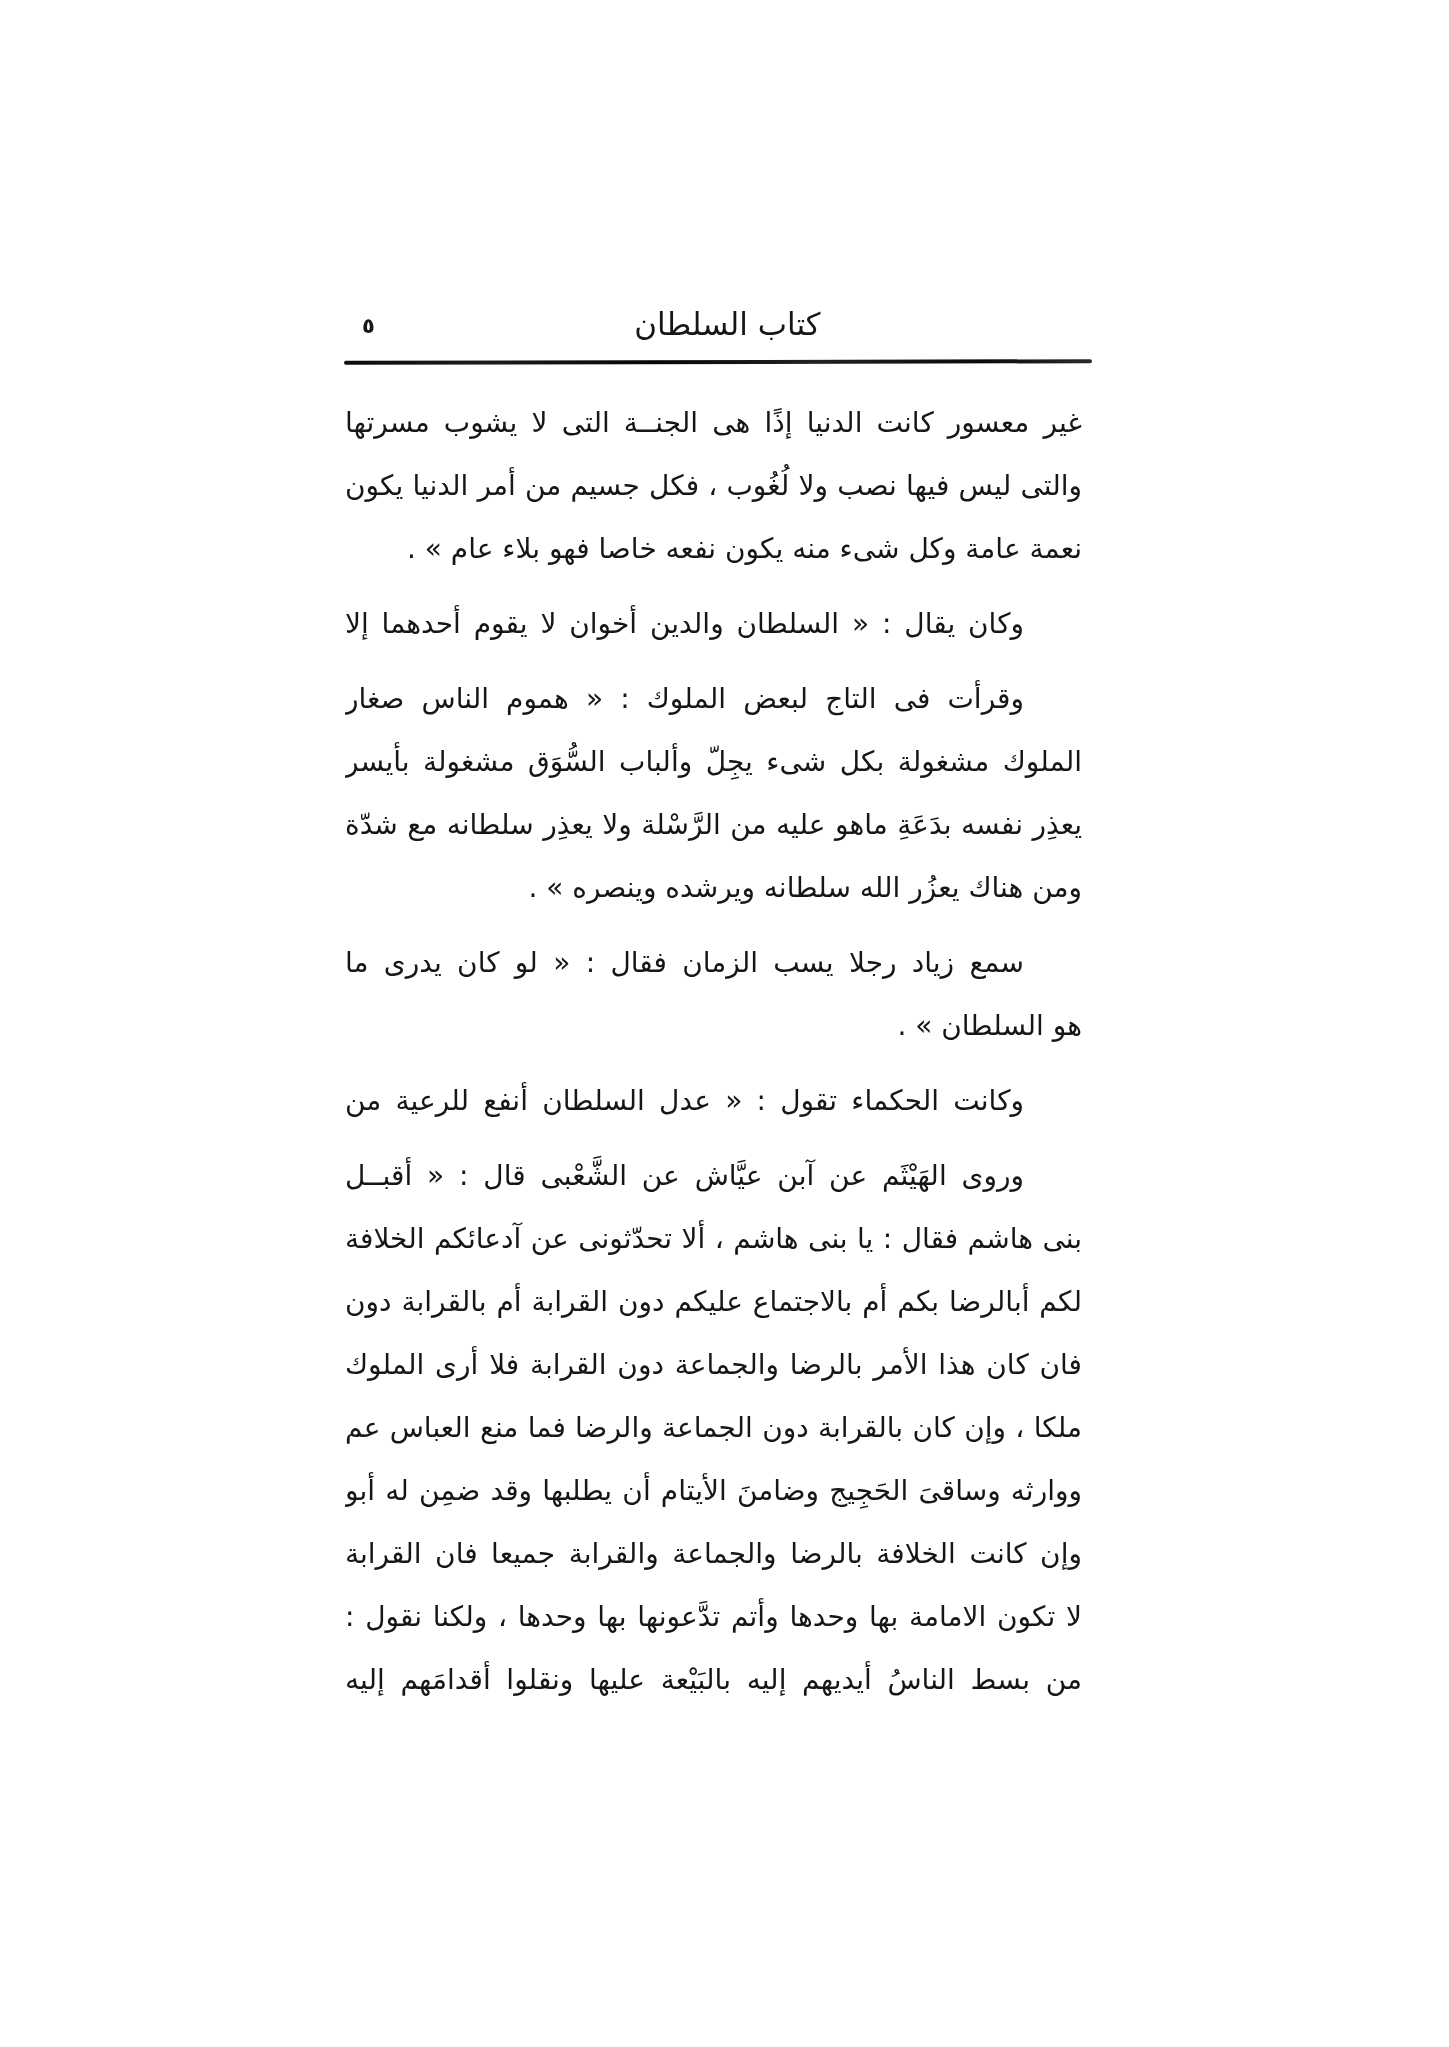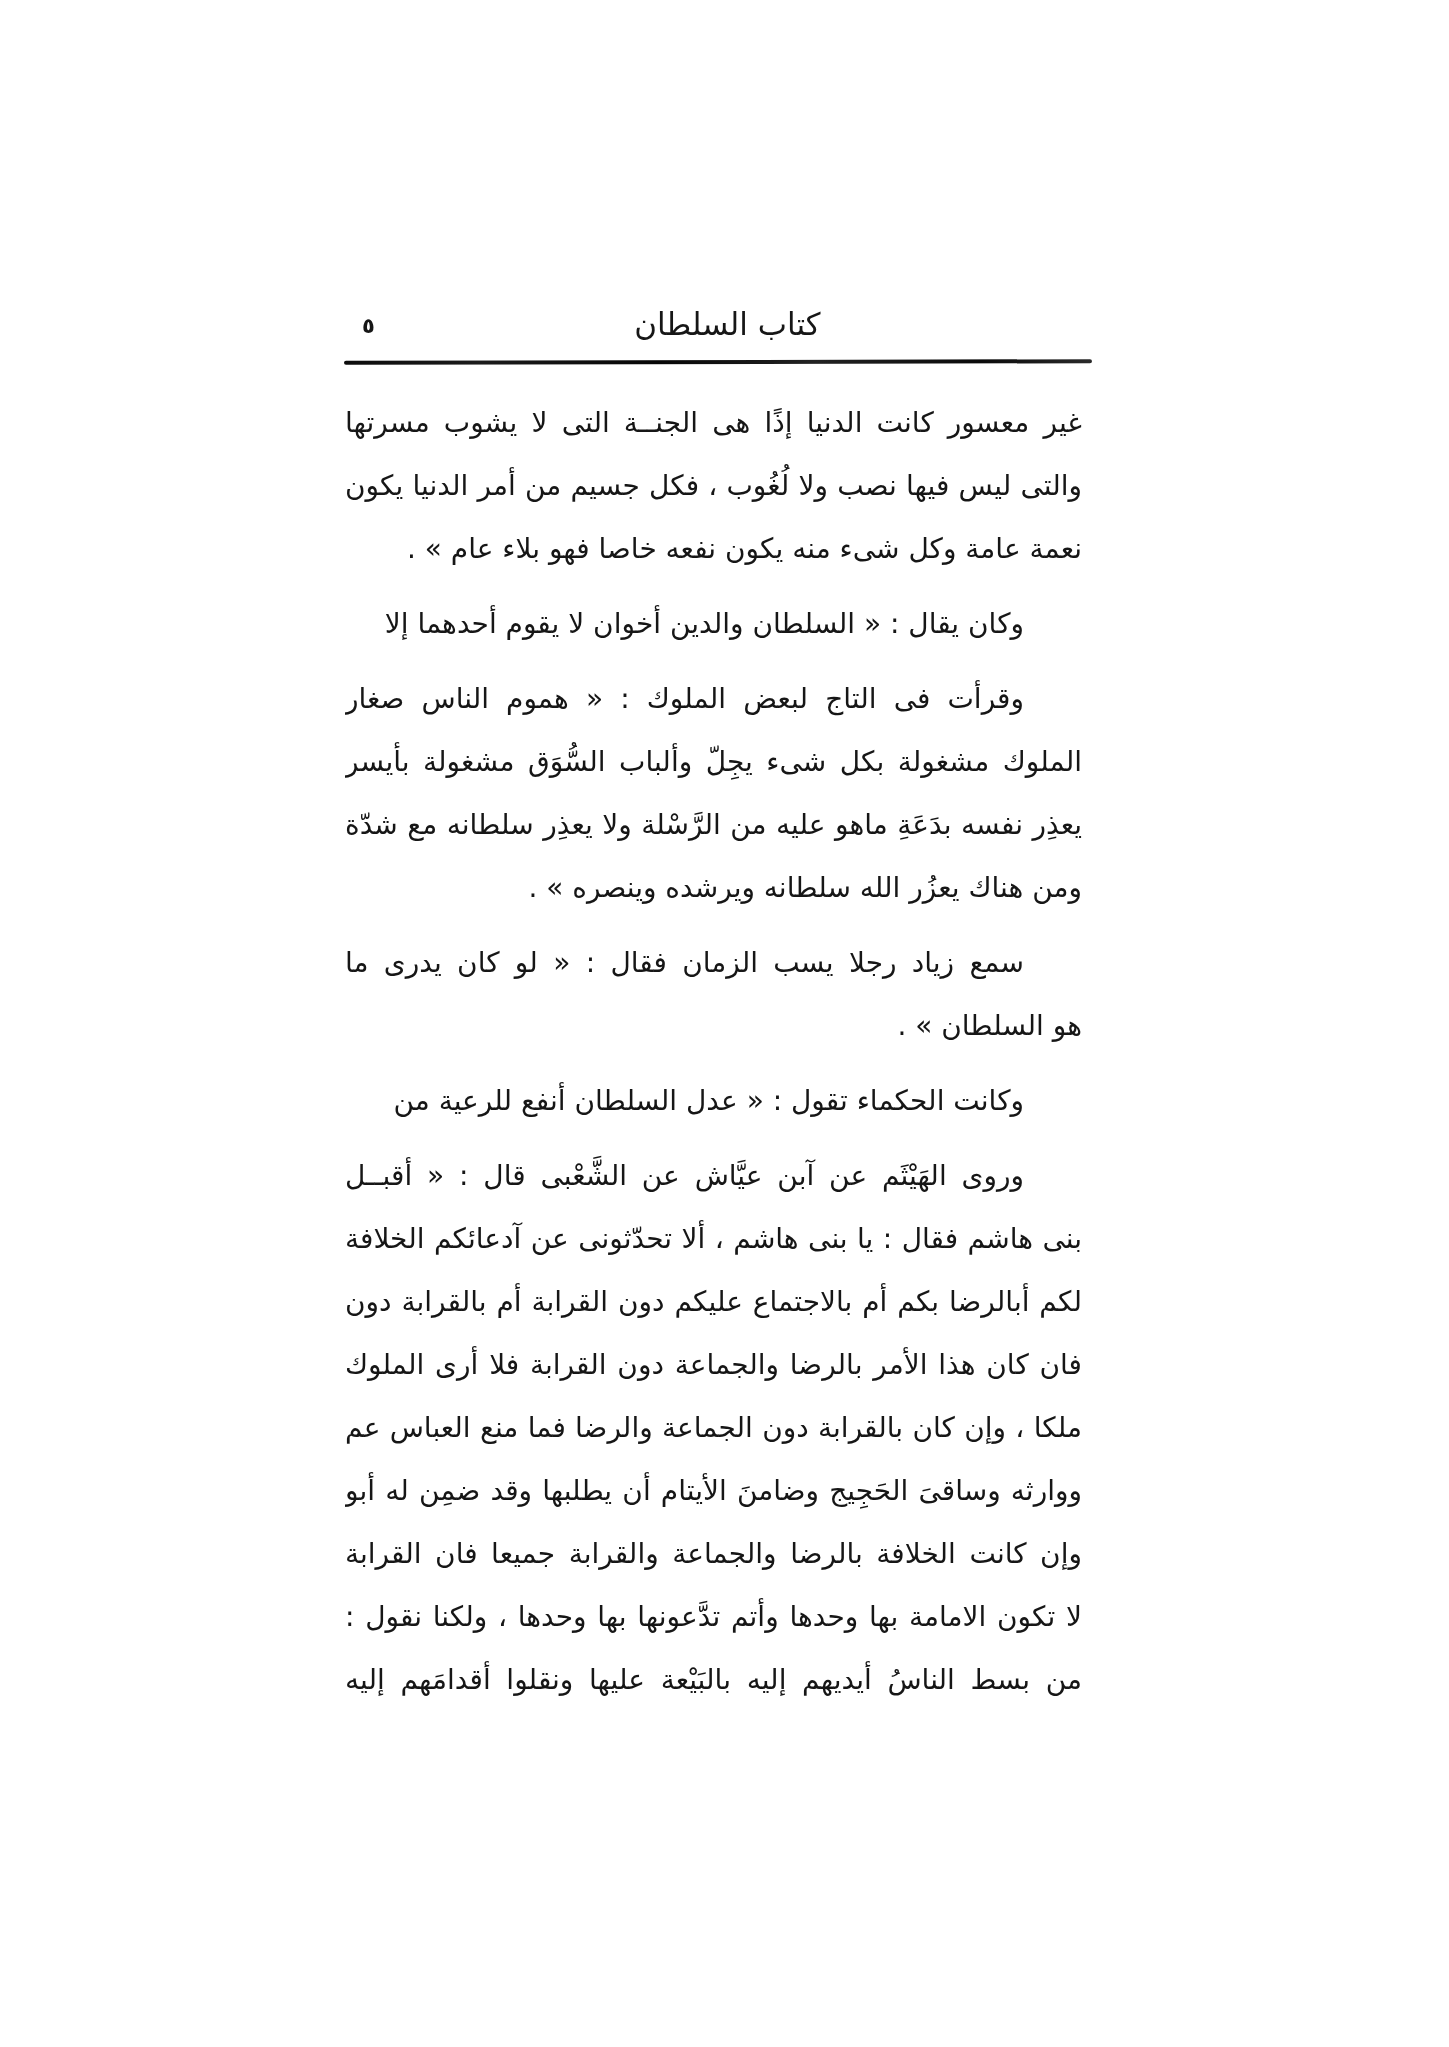--- a/index.html
+++ b/index.html
@@ -42,21 +42,20 @@
   .para:first-child{margin-top:0;}
   .line{
     position:relative;
     height:63px;line-height:63px;
     font-size:28px;font-weight:500;
     text-align:justify;
     text-align-last:justify;
     overflow:hidden;
   }
   .line.last{
-    text-align:right;
     text-align-last:right;
   }
   .line.indent{padding-right:58px;}
 </style>
 </head>
 <body>
 
 <div class="page">
 
   <div class="header">

